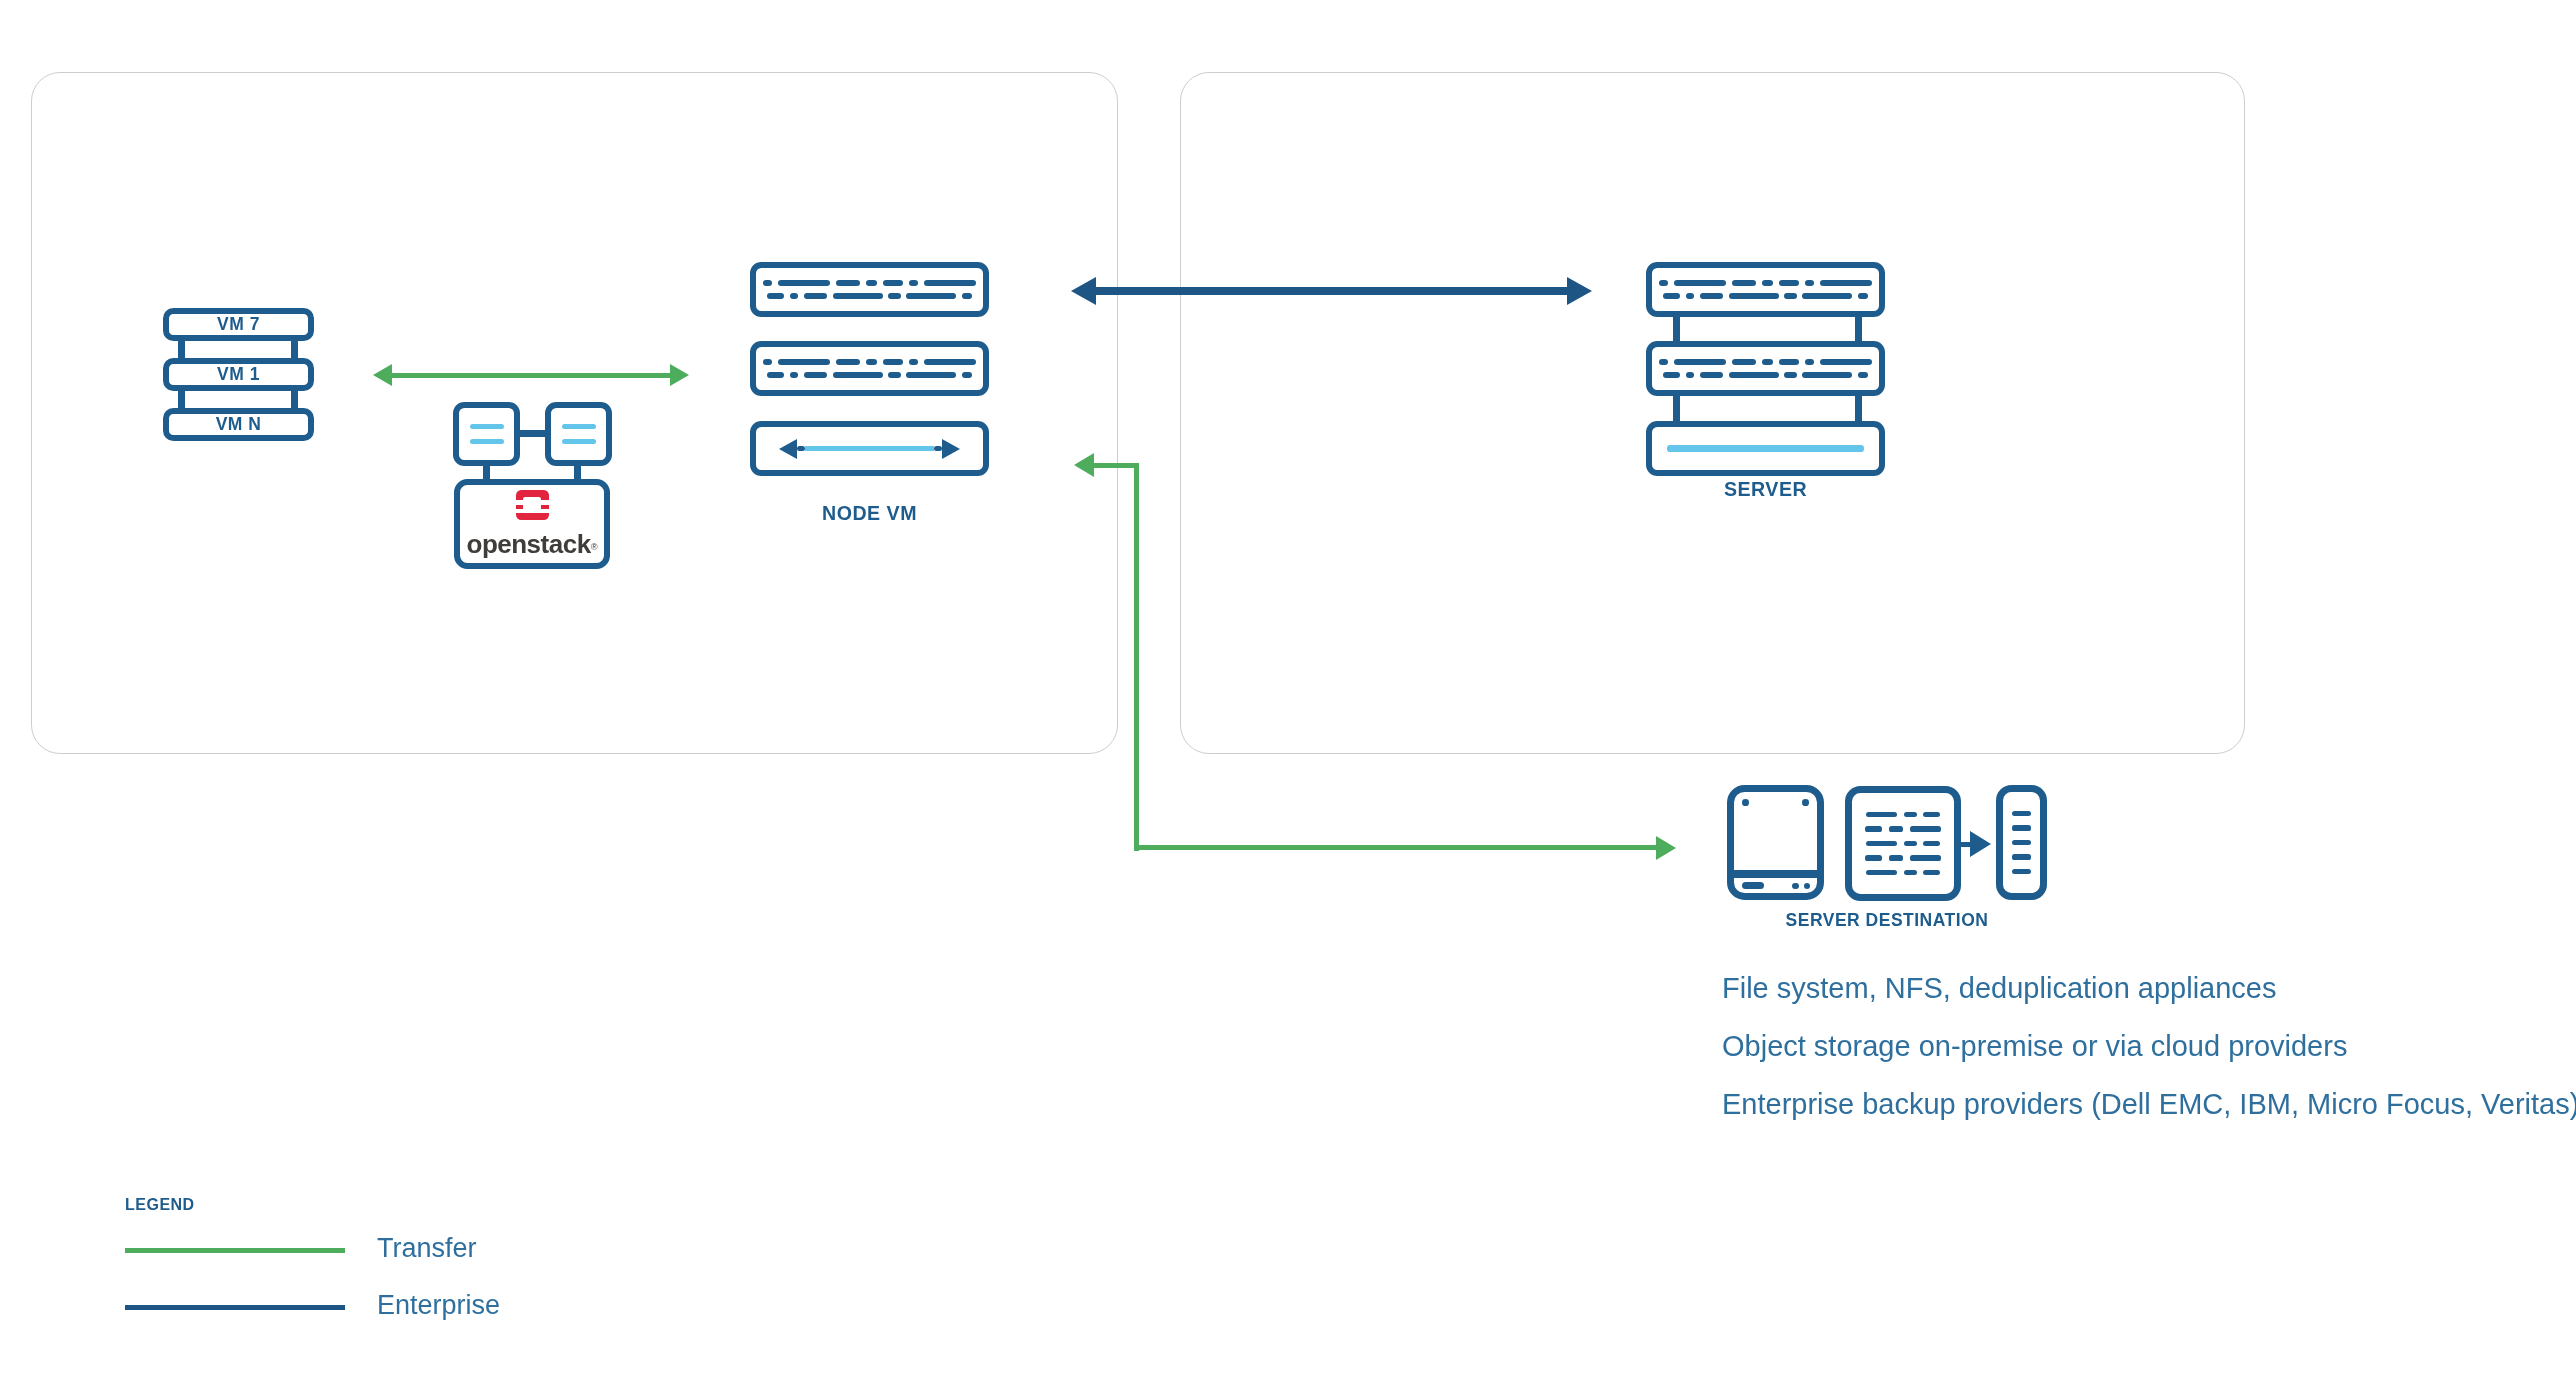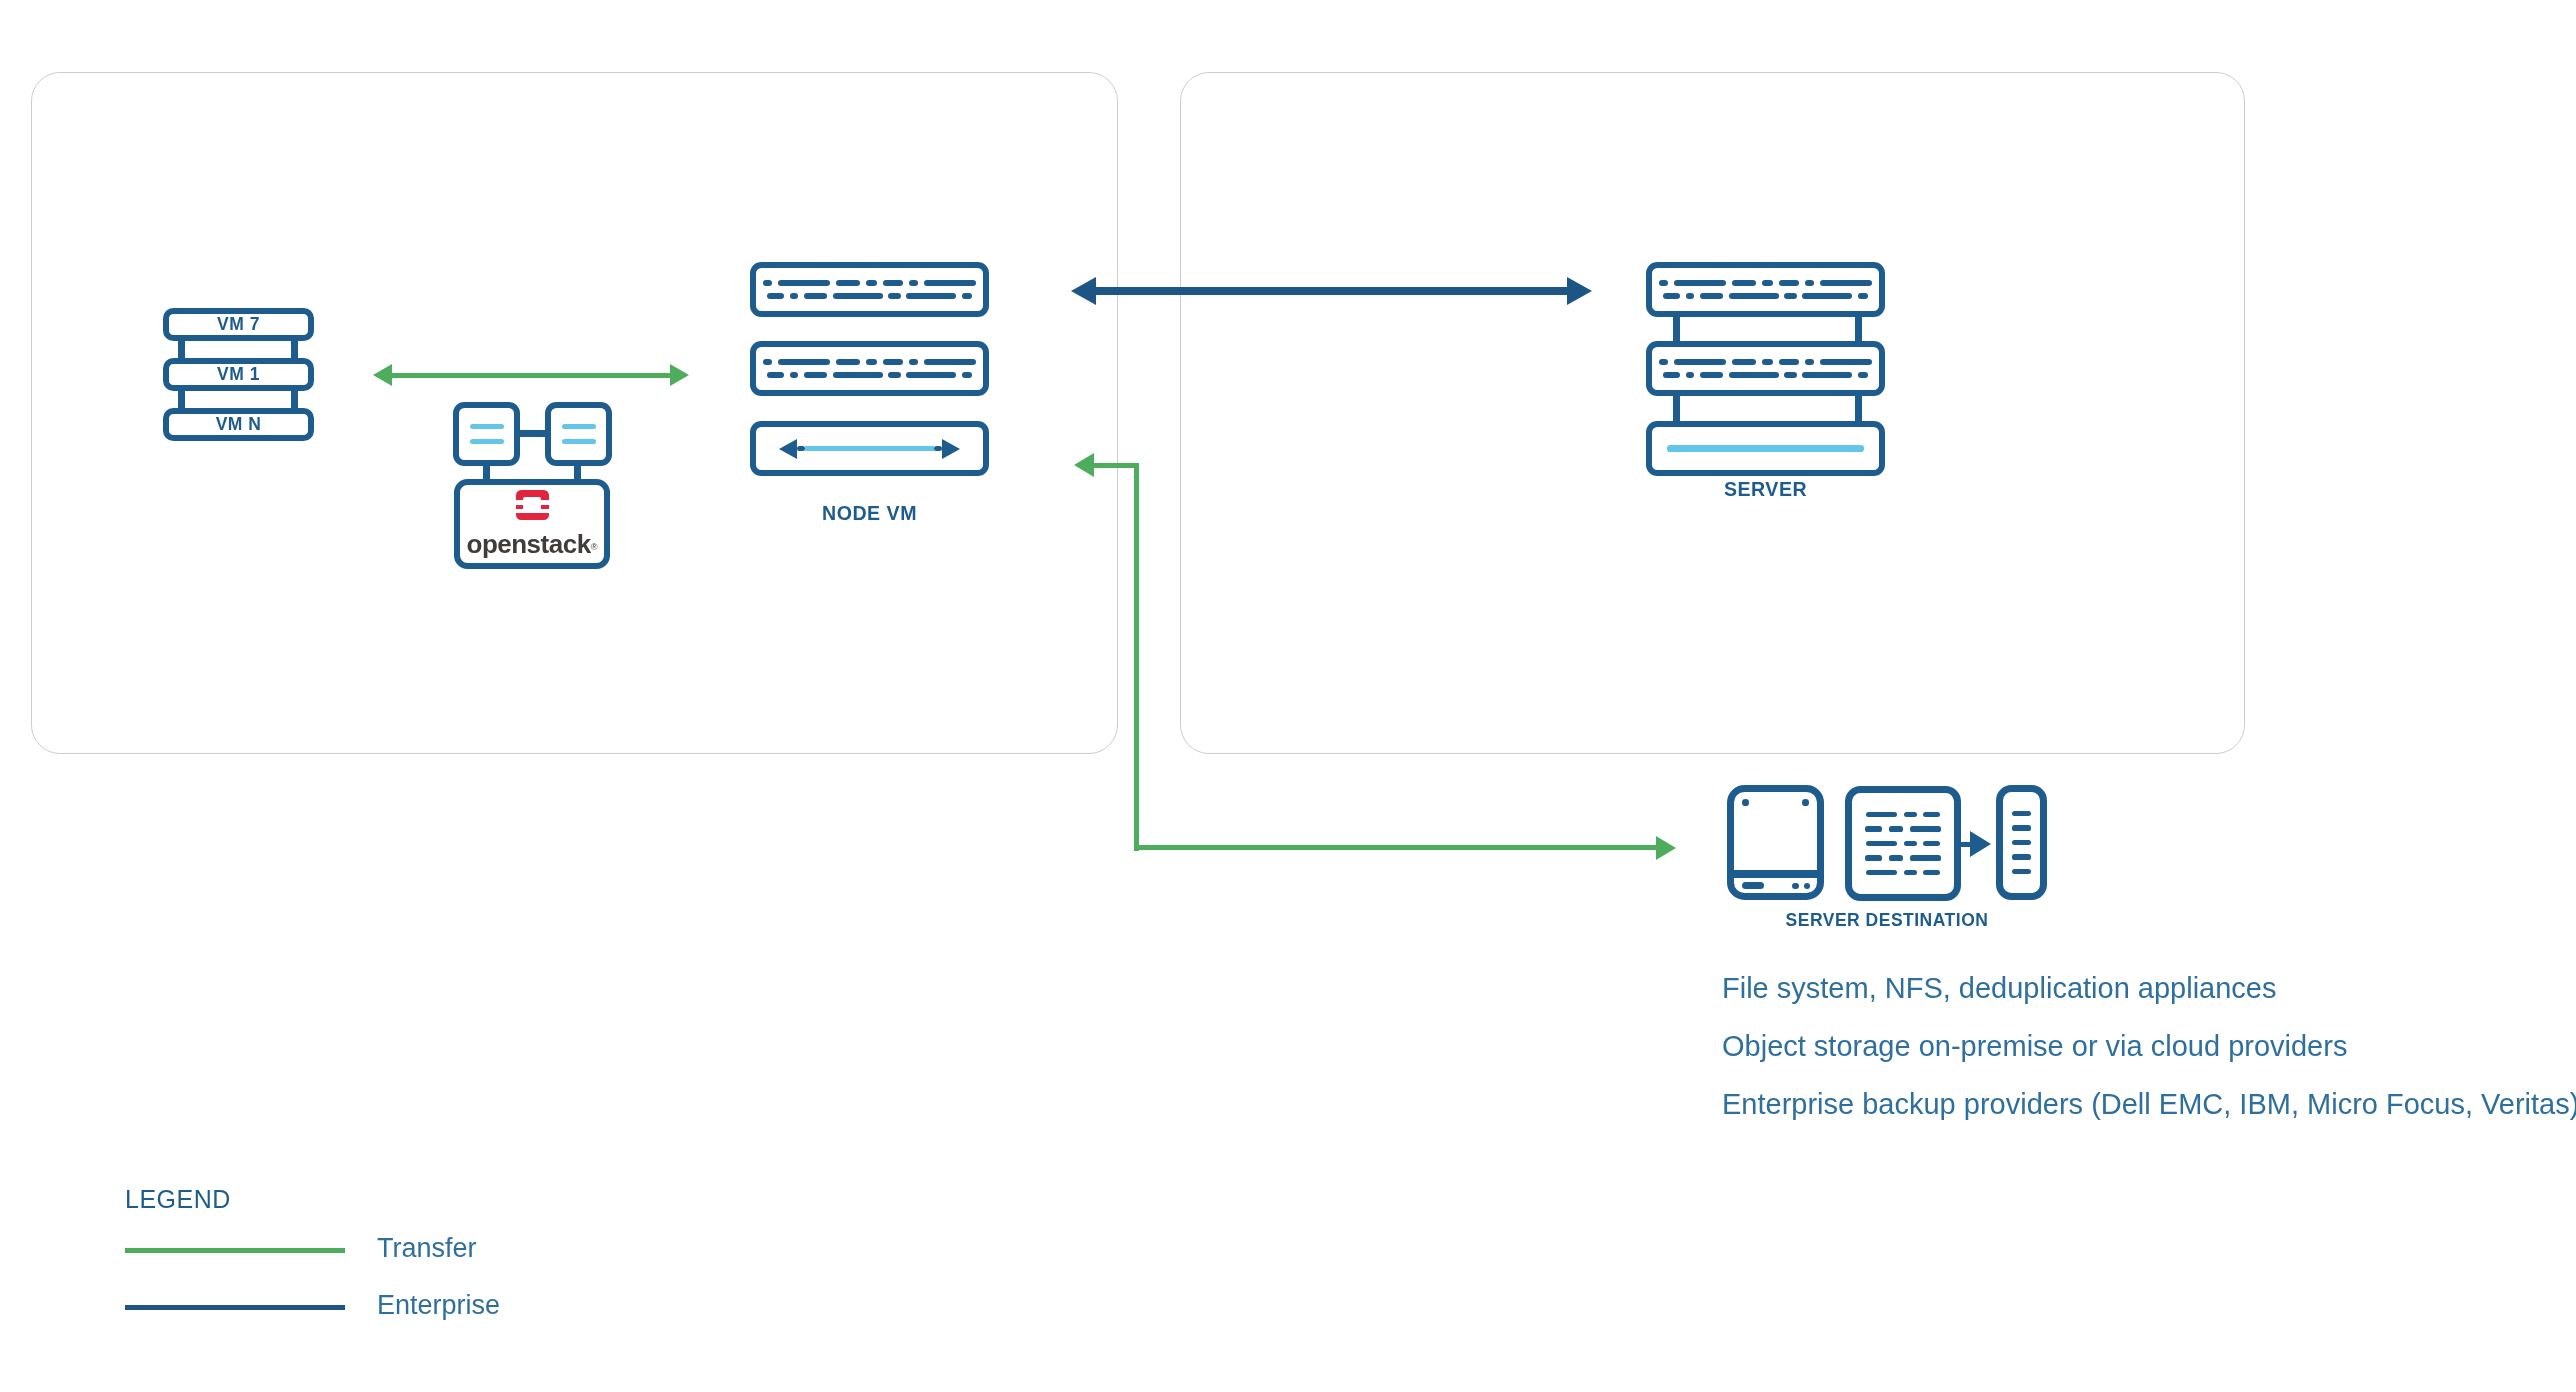--- a/index.html
+++ b/index.html
@@ -31,21 +31,21 @@
 
   .lightline{background:#63c5ea;border-radius:3.1px;}
 
   
   .tri{position:absolute;width:0;height:0;border-style:solid;}
 
   .shaft{position:absolute;border-radius:3.1px;}
 
   .note-line{color:#2e6f9e;font-size:29px;font-weight:300;line-height:58px;white-space:nowrap;}
 
-  .legend-title{position:absolute;color:#1d5c8c;font-weight:normal;font-size:25px;letter-spacing:0.5px;}
+  .legend-title{position:absolute;color:#1d5c8c;font-weight:bold;font-size:16px;letter-spacing:0.5px;margin-top:11px;}
   .legend-label{position:absolute;color:#2e6f9e;font-size:27px;font-weight:300;white-space:nowrap;}
 
   
   .os-logo{position:relative;width:33px;height:30px;background:#e2243f;border-radius:5.2px;}
   .os-logo .c{position:absolute;left:7.2px;top:7.2px;width:18.5px;height:15.5px;background:#fff;border-radius:2.1px;}
   .os-logo .s{position:absolute;width:13px;height:4.1px;background:#fff;}
   .os-word{font-size:26px;font-weight:bold;letter-spacing:-0.5px;color:#403c3a;}
   .os-reg{font-size:9.3px;color:#403c3a;vertical-align:3.1px;}
 </style>
 </head>

